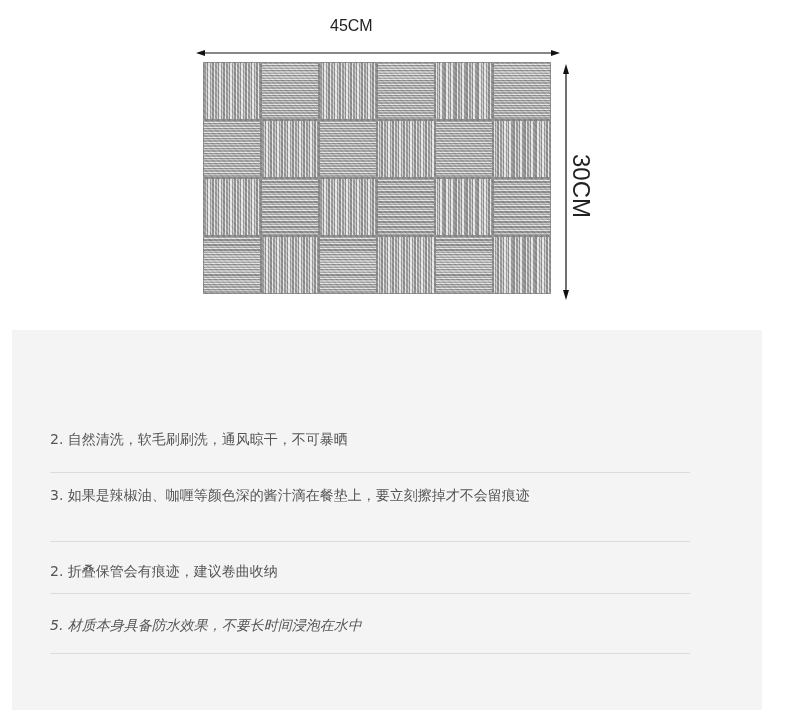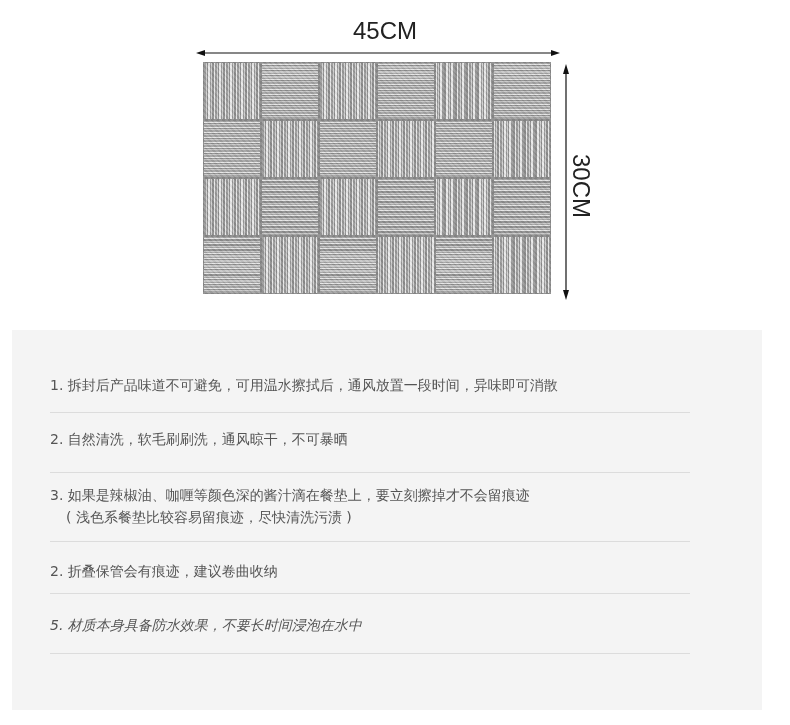--- a/index.html
+++ b/index.html
@@ -1,22 +1,22 @@
 <!DOCTYPE html>
 <html><head>
   <meta charset="utf-8">
   <style>
     html, body { margin:0; padding:0; }
     body {
       width:790px; height:725px; background:#ffffff; position:relative; overflow:hidden;
       font-family: "DejaVu Sans", "Liberation Sans", sans-serif;
     }
     .dim-top-label {
-      position:absolute; left:330px; top:17px; width:110px; text-align:center;
-      font-size:24px; color:#222; letter-spacing:0px;
+      position:absolute; left:330px; top:17px; width:110px; 
+      font-size:16px; color:#222; letter-spacing:0px;
       font-family: "Liberation Sans", "DejaVu Sans", sans-serif;
     }
     .arrow-h { position:absolute; left:196px; top:50px; width:364px; height:6px; }
     .arrow-v { position:absolute; left:562px; top:64px; width:8px; height:236px; }
     .dim-side-label {
       position:absolute; left:556px; top:165px; width:50px; text-align:center;
       font-size:24px; color:#222; transform:rotate(90deg); transform-origin:center center;
       font-family: "Liberation Sans", "DejaVu Sans", sans-serif;
     }
     .mat {
@@ -92,29 +92,25 @@
     <div class="tile h"></div>
     <div class="tile h"></div>
     <div class="tile v"></div>
     <div class="tile h"></div>
     <div class="tile v"></div>
     <div class="tile h"></div>
     <div class="tile v"></div>
   </div>
 
 <div class="care-panel">
-  <div class="care-item" style="top:44px; height:38px;">
-    <div class="care-line">1. 拆封后产品味道不可避免，可用温水擦拭后，通风放置一段时间，异味即可消散</div>
-  </div>
   <div class="care-item" style="top:98px; height:44px;">
     <div class="care-line">2. 自然清洗，软毛刷刷洗，通风晾干，不可暴晒</div>
   </div>
   <div class="care-item" style="top:154px; height:57px;">
     <div class="care-line">3. 如果是辣椒油、咖喱等颜色深的酱汁滴在餐垫上，要立刻擦掉才不会留痕迹</div>
-    <div class="care-line sub">( 浅色系餐垫比较容易留痕迹，尽快清洗污渍 )</div>
   </div>
   <div class="care-item" style="top:230px; height:33px;">
     <div class="care-line">2. 折叠保管会有痕迹，建议卷曲收纳</div>
   </div>
   <div class="care-item" style="top:284px; height:39px;font-style:italic;">
     <div class="care-line">5. 材质本身具备防水效果，不要长时间浸泡在水中</div>
   </div>
 </div>
 
 </body></html>

